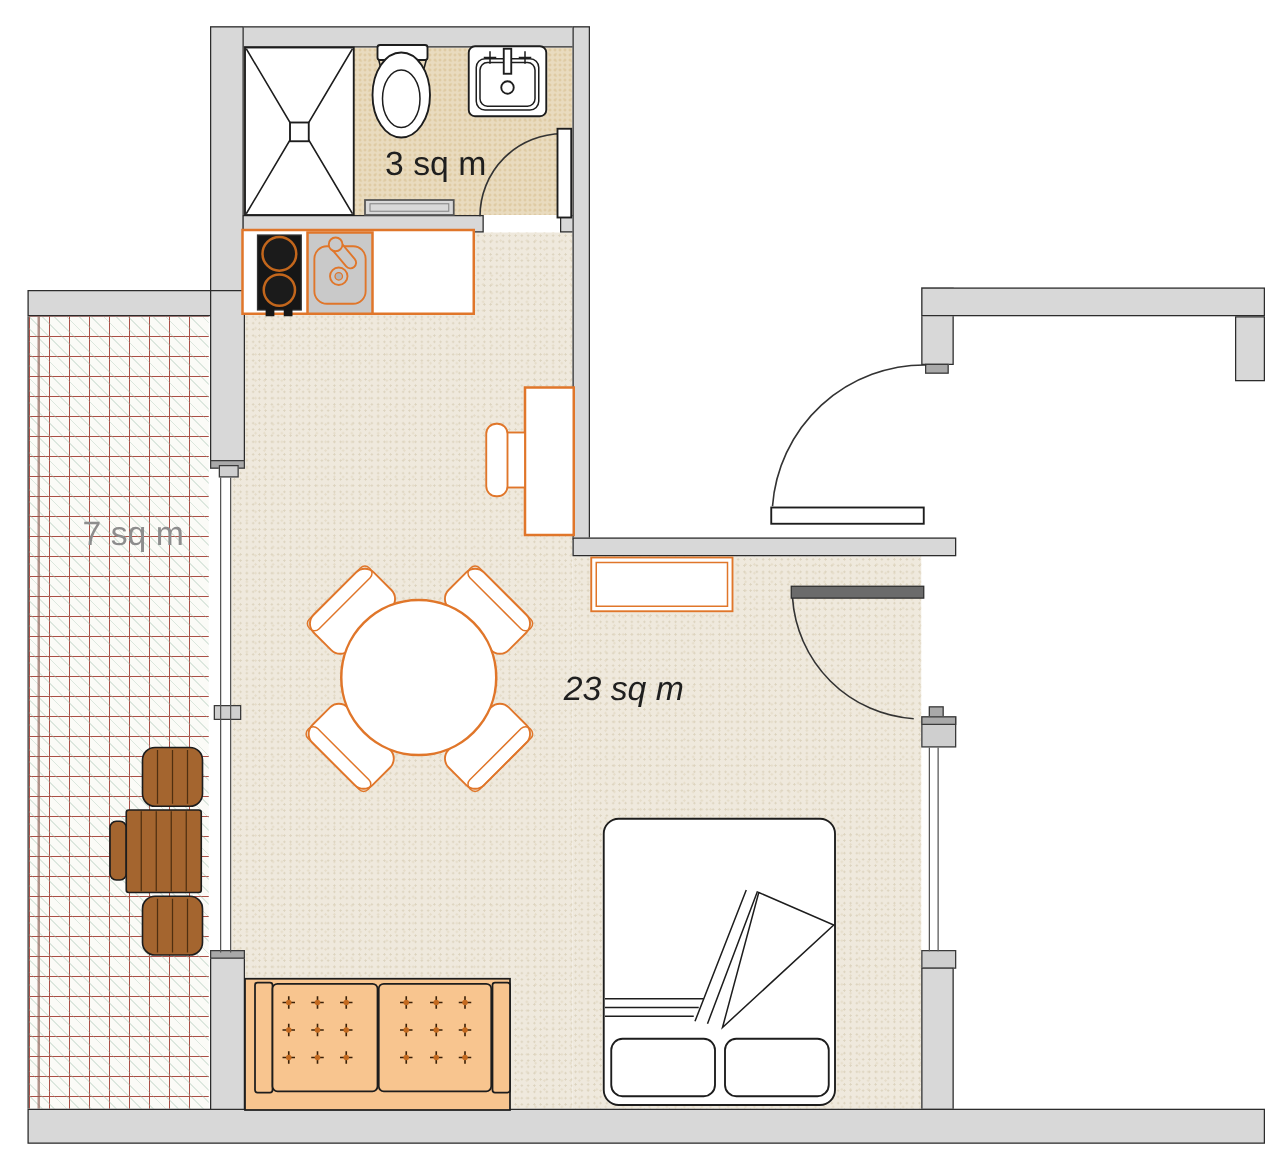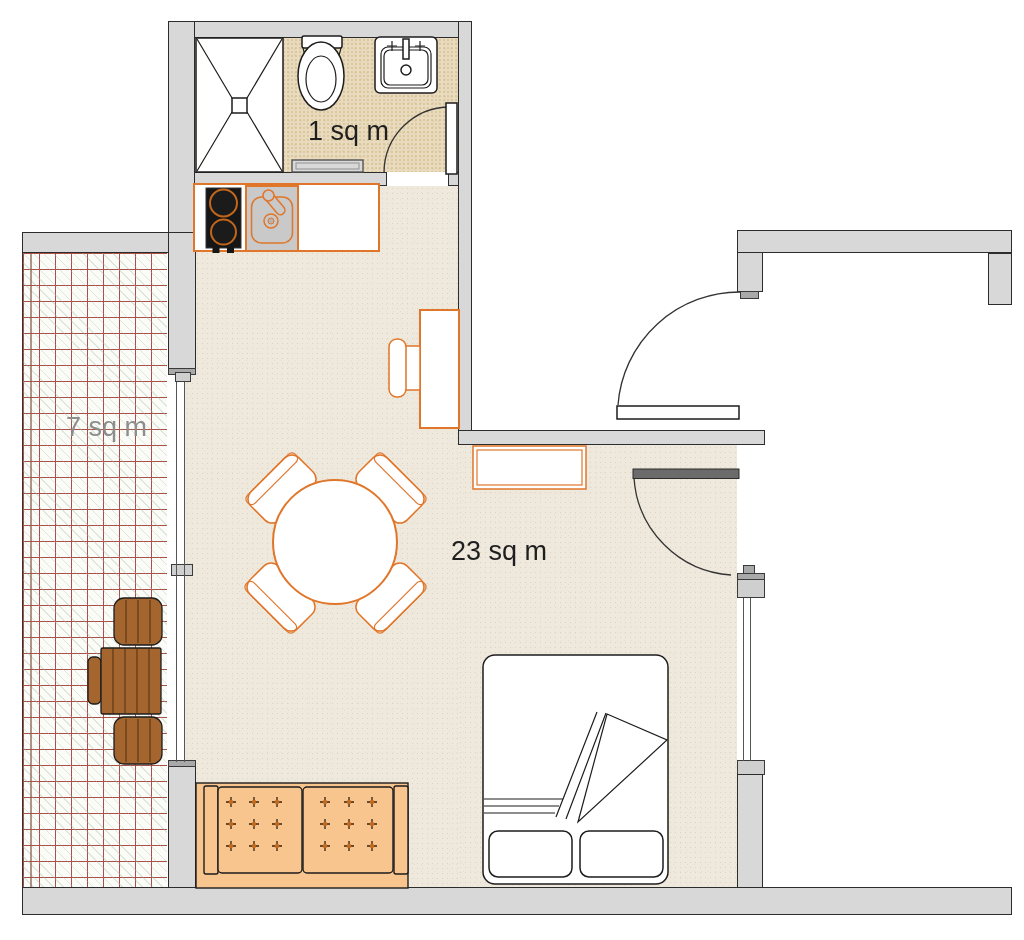--- a/index.html
+++ b/index.html
@@ -223,16 +223,16 @@
     <g>
       <path class="arc" d="M618 405 A122 122 0 0 1 741 292"></path>
       <rect class="bk" x="617" y="406" width="122" height="13" stroke-width="1.2"></rect>
     </g>
     <g>
       <path class="arc" d="M634 478 A104 104 0 0 0 731 575"></path>
       <rect x="633" y="469" width="106" height="9.5" fill="#6b6b6b" stroke="#2c2c2c" stroke-width="1"></rect>
     </g>
   </svg>
 
-  <div class="lbl" style="left:308px;top:116px;">1 sq m</div>
-  <div class="lbl" style="left:451px;top:536px;">23 sq m</div>
+  <div class="lbl" style="left:308px;top:116px;">3 sq m</div>
+  <div class="lbl" style="left:451px;top:536px;font-style:italic;">23 sq m</div>
   <div class="lbl gray" style="left:66px;top:412px;">7 sq m</div>
 </div>
 
 </body></html>

